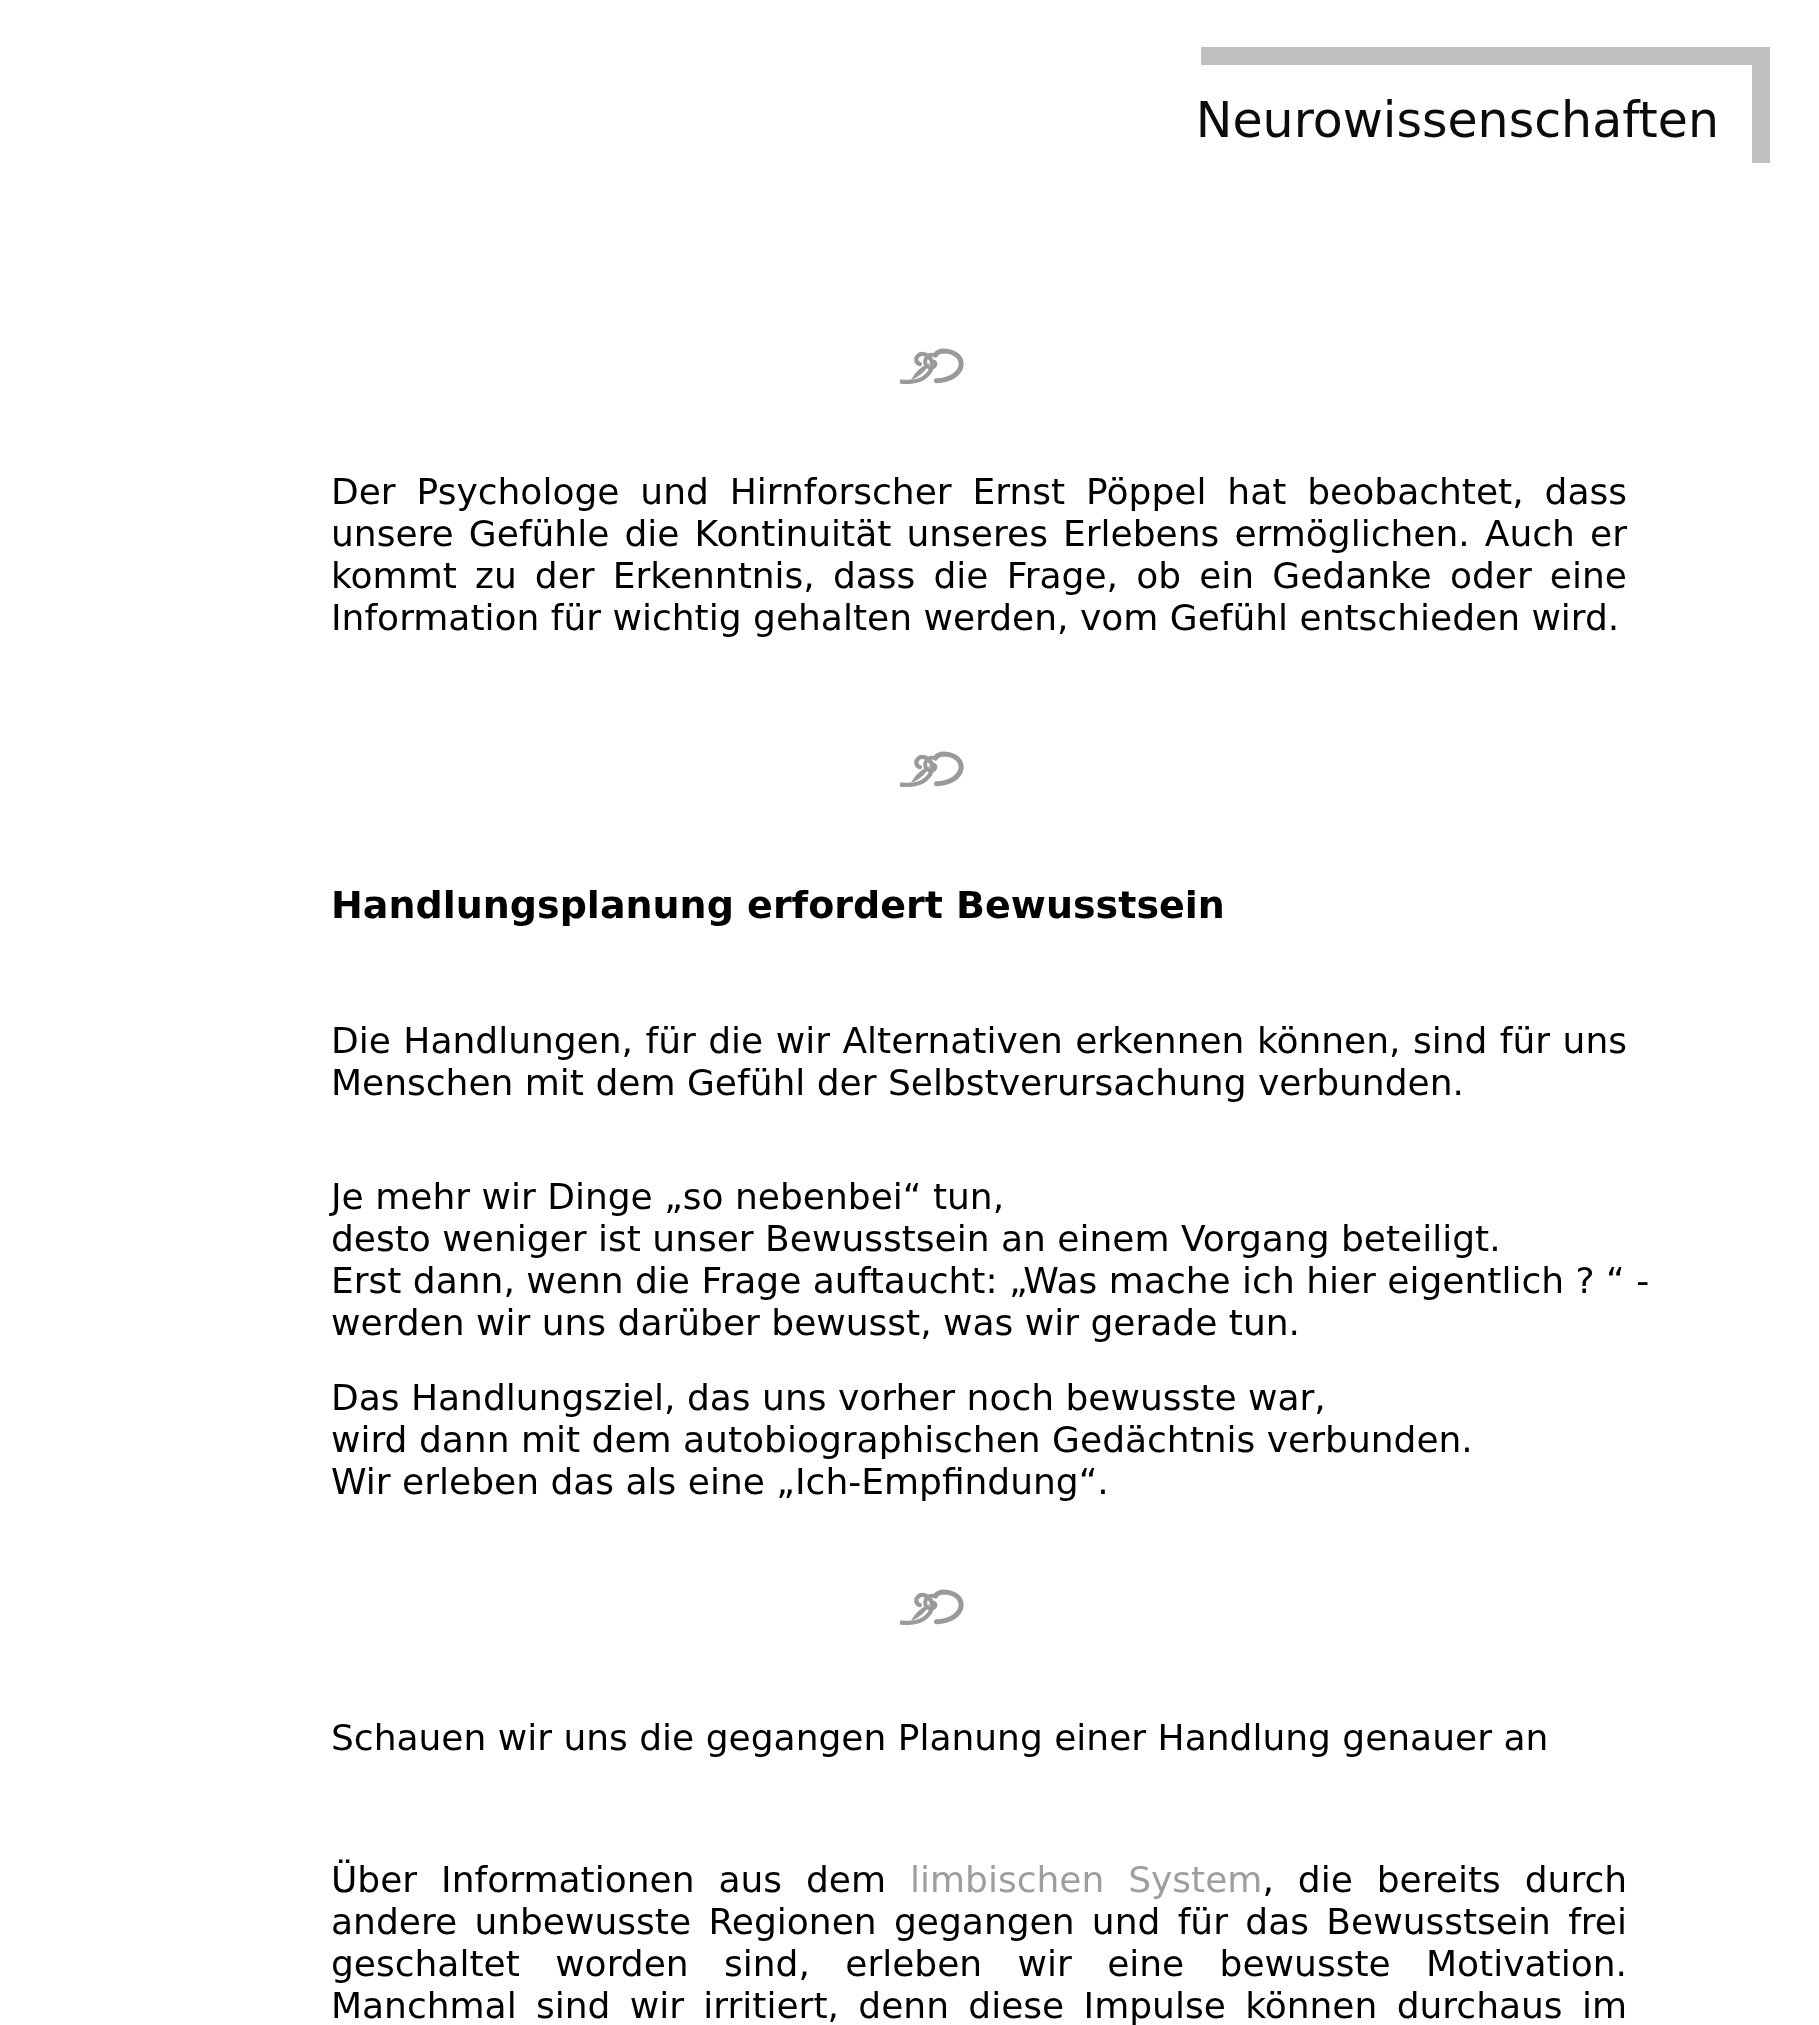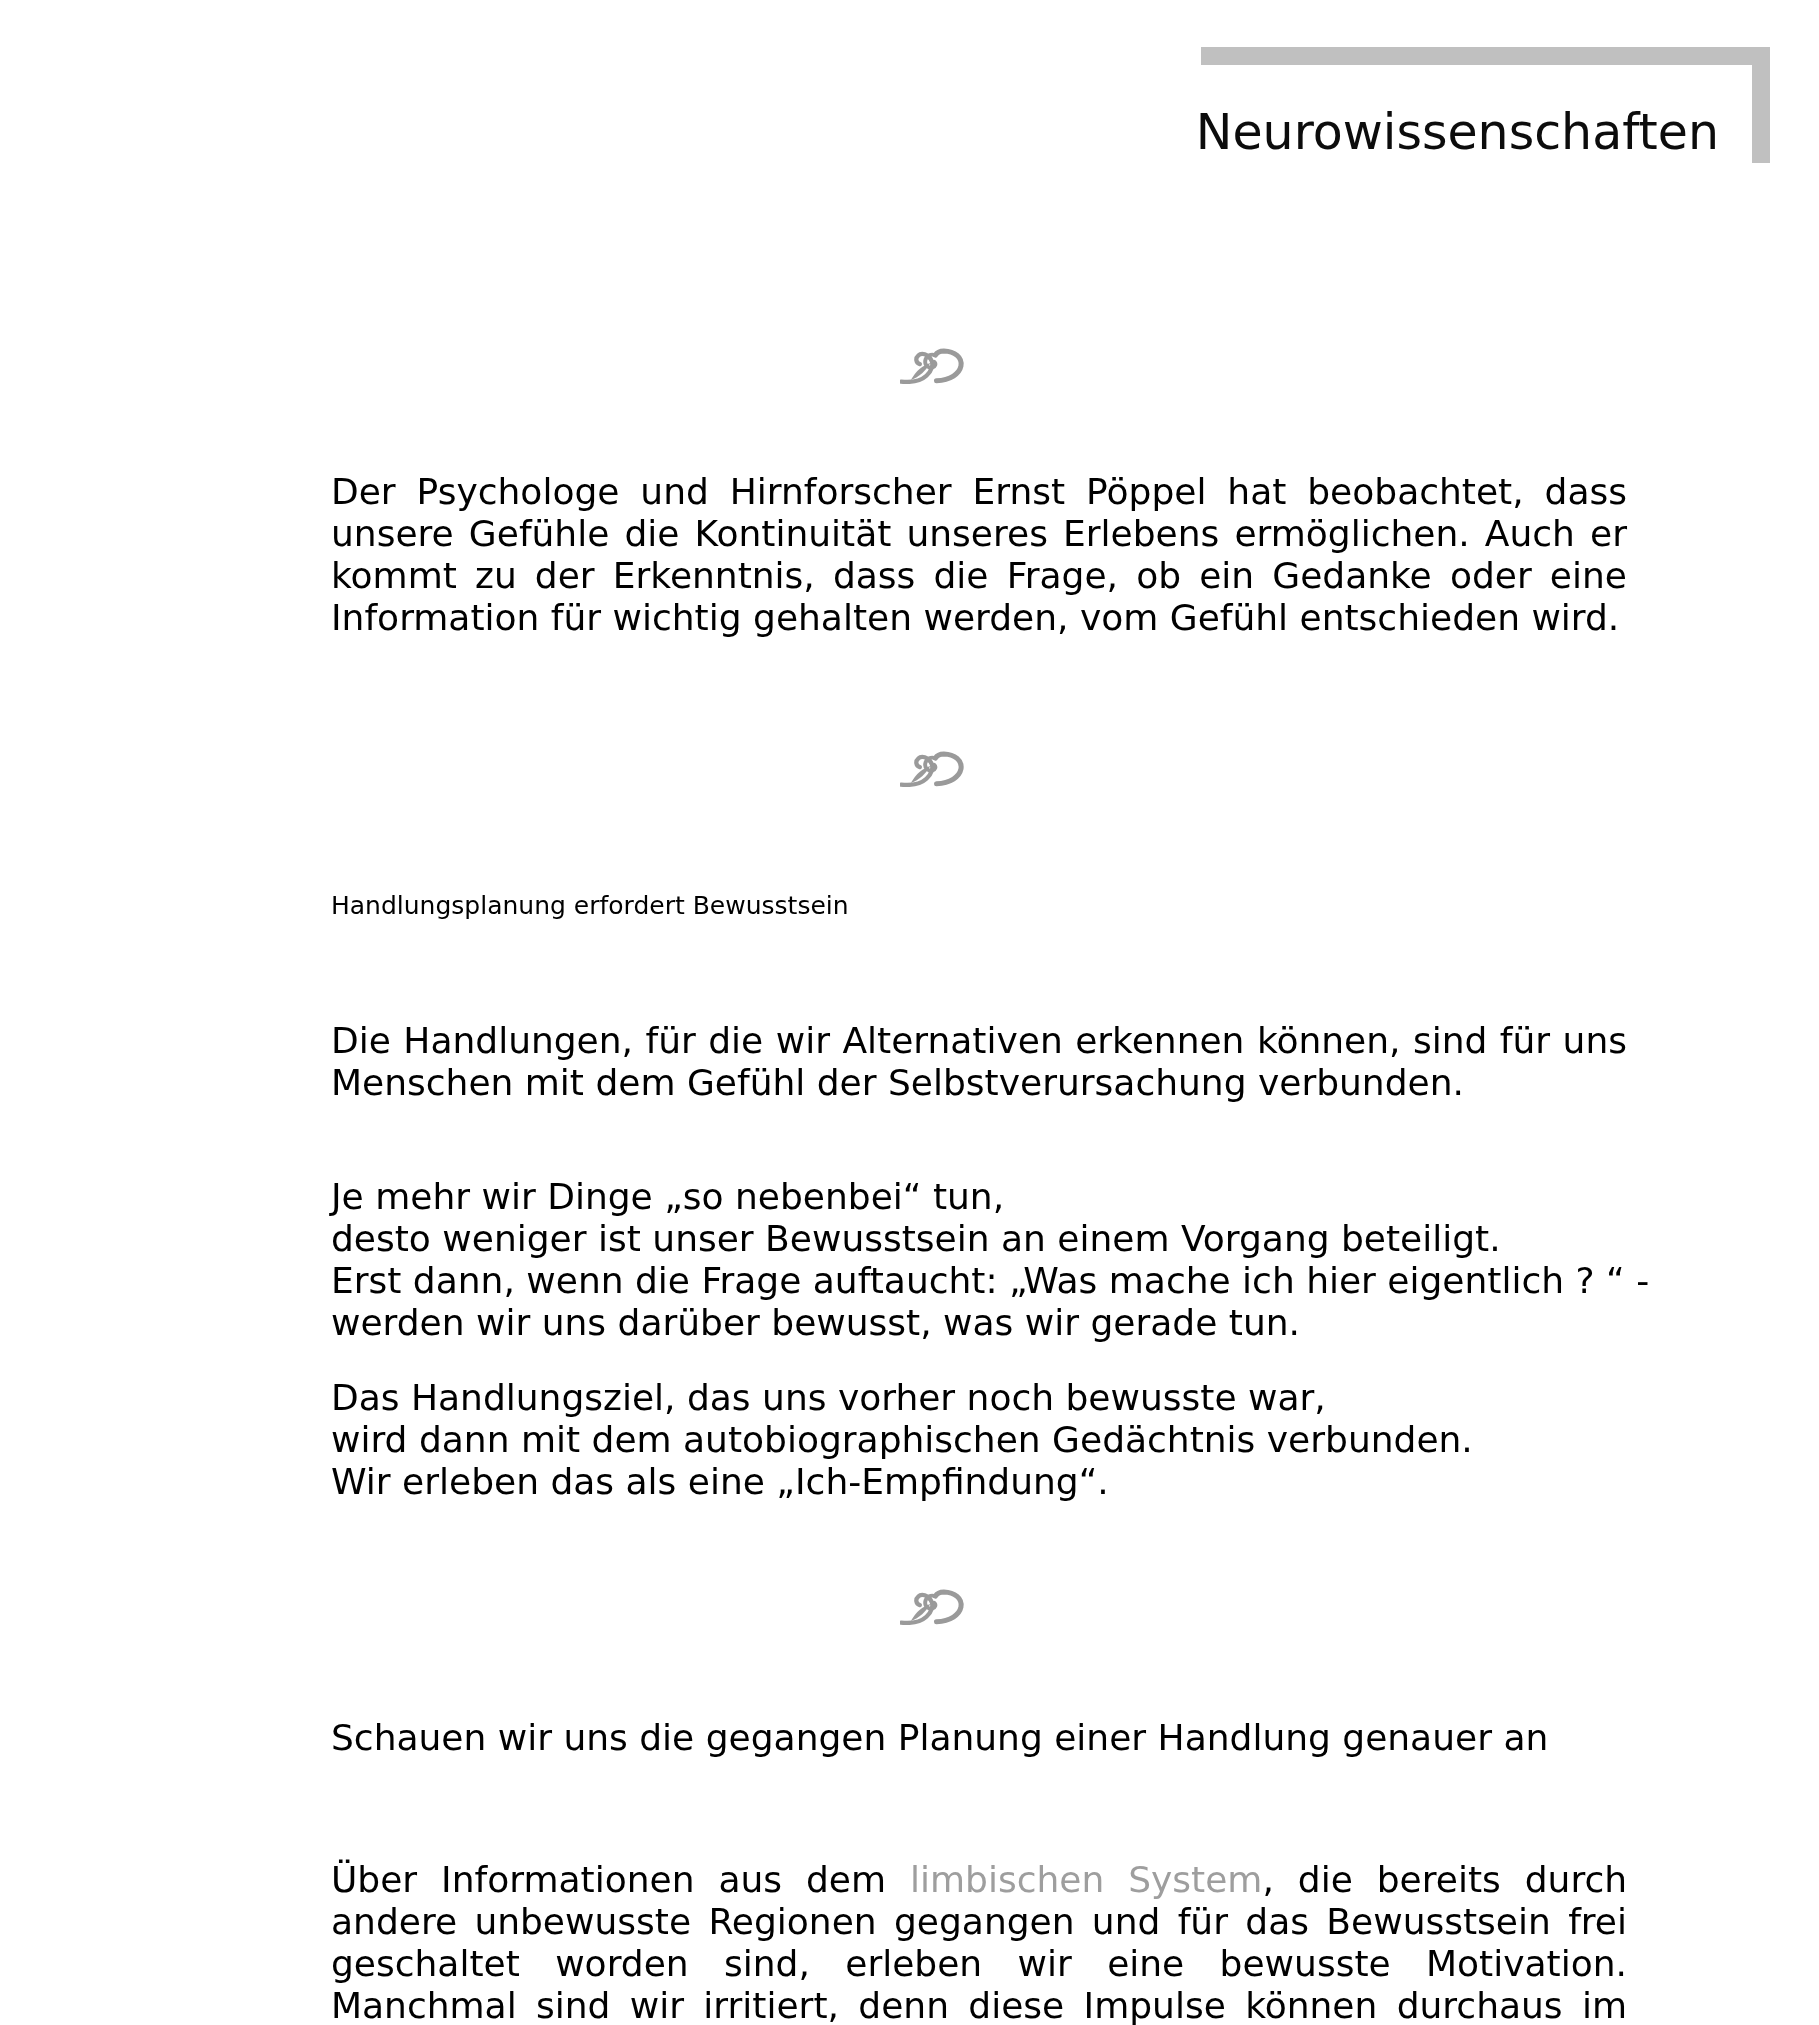--- a/index.html
+++ b/index.html
@@ -29,21 +29,21 @@
   .header-strip {
     position: absolute;
     left: 1752px;
     top: 47px;
     width: 18px;
     height: 116px;
     background: var(--bar-gray, #c0c0c0);
   }
   .page-title {
     position: absolute;
-    top: 104px;
+    top: 92px;
     right: 100px;
     font-size: 49px;
     line-height: 1.17;
     font-weight: 400;
     color: #0c0c0c;
     white-space: nowrap;
     text-align: right;
   }
 
   
@@ -56,22 +56,22 @@
     color: #000000;
     margin-left: 44px;
   }
   .justified {
     text-align: justify;
     text-justify: inter-word;
   }
   .nowrap-line { white-space: nowrap; }
 
   .section-heading {
-    font-size: 25px;
-    font-weight: normal;
+    font-size: 38px;
+    font-weight: bold;
     line-height: 45px;
     white-space: nowrap;
   }
 
   .gray-term { color: var(--text-gray, #9e9e9e); }
 
   .ornament {
     position: absolute;
     left: 900px;
     width: 66px;

